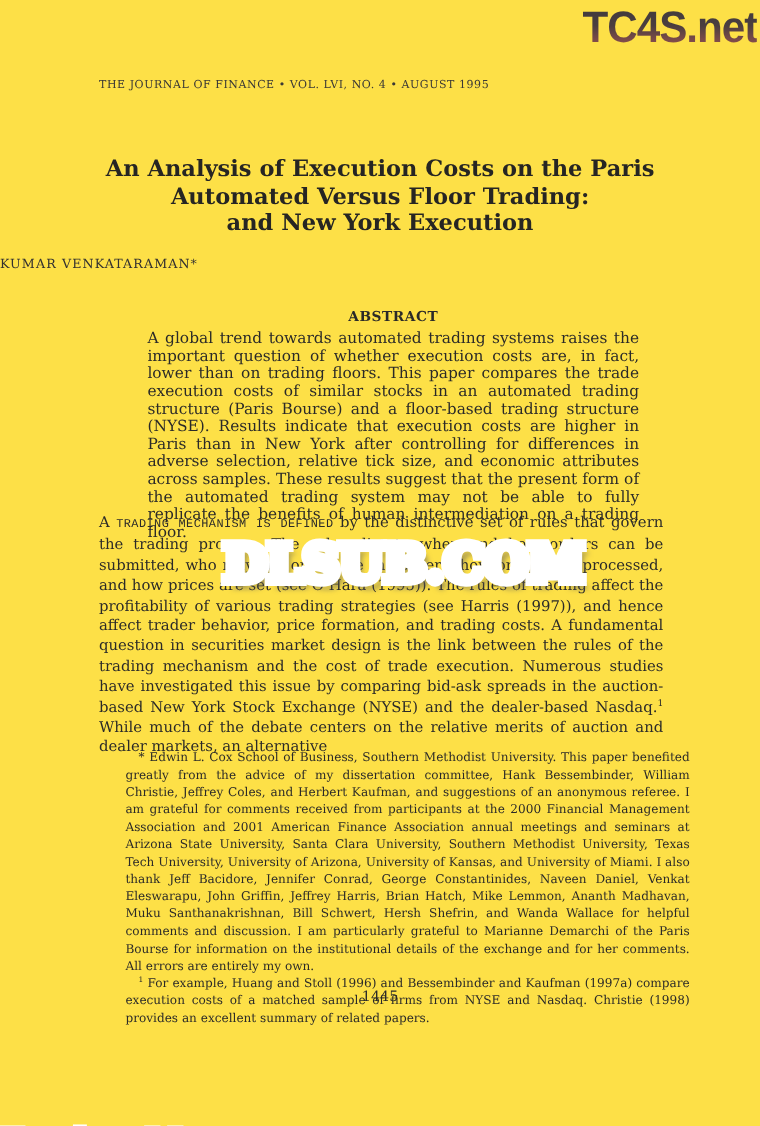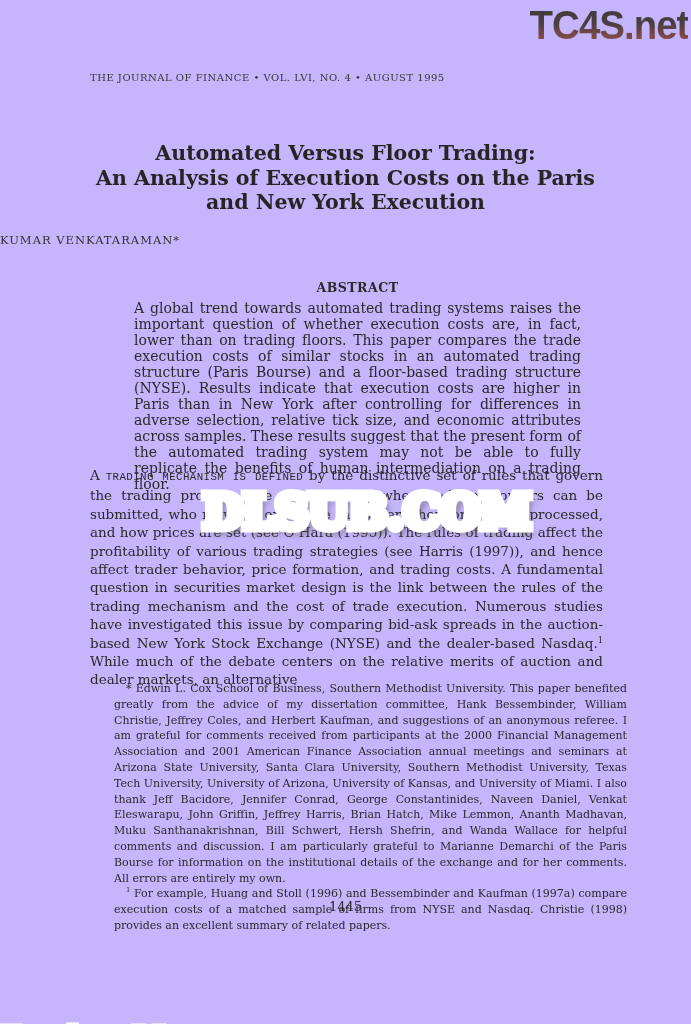--- a/index.html
+++ b/index.html
@@ -2,21 +2,21 @@
 <html><head>
 <meta charset="utf-8">
 <title>Scanned paper page</title>
 <style>
   html, body { margin: 0; padding: 0; background: #e8e8e8; }
   .page {
     position: relative;
     width: 691px;
     height: 1024px;
     margin: 0 auto;
-    background: #c4b5fd;
+    background: #fde047;
     overflow: hidden;
     font-family: "DejaVu Serif", serif;
     color: #2b2a28;
   }
 
   
   .journal-line {
     position: absolute;
     left: 90px; top: 72px;
     font-size: 10px;
@@ -151,22 +151,22 @@
 </head>
 <body>
 
 <div class="page">
 
   <div class="wm wm-tc4s">TC4S.net</div>
 
   <div class="journal-line">THE JOURNAL OF FINANCE • VOL. LVI, NO. 4 • AUGUST 1995</div>
 
   <div class="title-block">
+    <div>An Analysis of Execution Costs on the Paris</div>
     <div>Automated Versus Floor Trading:</div>
-    <div>An Analysis of Execution Costs on the Paris</div>
     <div>and New York Execution</div>
   </div>
 
   <div class="author-line">KUMAR VENKATARAMAN*</div>
 
   <div class="abstract-heading">ABSTRACT</div>
   <div class="abstract-text">A global trend towards automated trading systems raises the important question of whether execution costs are, in fact, lower than on trading floors. This paper compares the trade execution costs of similar stocks in an automated trading structure (Paris Bourse) and a floor-based trading structure (NYSE). Results indicate that execution costs are higher in Paris than in New York after controlling for differences in adverse selection, relative tick size, and economic attributes across samples. These results suggest that the present form of the automated trading system may not be able to fully replicate the benefits of human intermediation on a trading floor.</div>
 
   <div class="body-text"><span>A </span><span class="sc">TRADING MECHANISM IS DEFINED</span><span> by the distinctive set of rules that govern the trading process. The rules dictate when and how orders can be submitted, who may see or handle the orders, how orders are processed, and how prices are set (see O’Hara (1995)). The rules of trading affect the profitability of various trading strategies (see Harris (1997)), and hence affect trader behavior, price formation, and trading costs. A fundamental question in securities market design is the link between the rules of the trading mechanism and the cost of trade execution. Numerous studies have investigated this issue by comparing bid-ask spreads in the auction-based New York Stock Exchange (NYSE) and the dealer-based Nasdaq.</span><sup class="ref">1</sup><span> While much of the debate centers on the relative merits of auction and dealer markets, an alternative</span></div>
 

